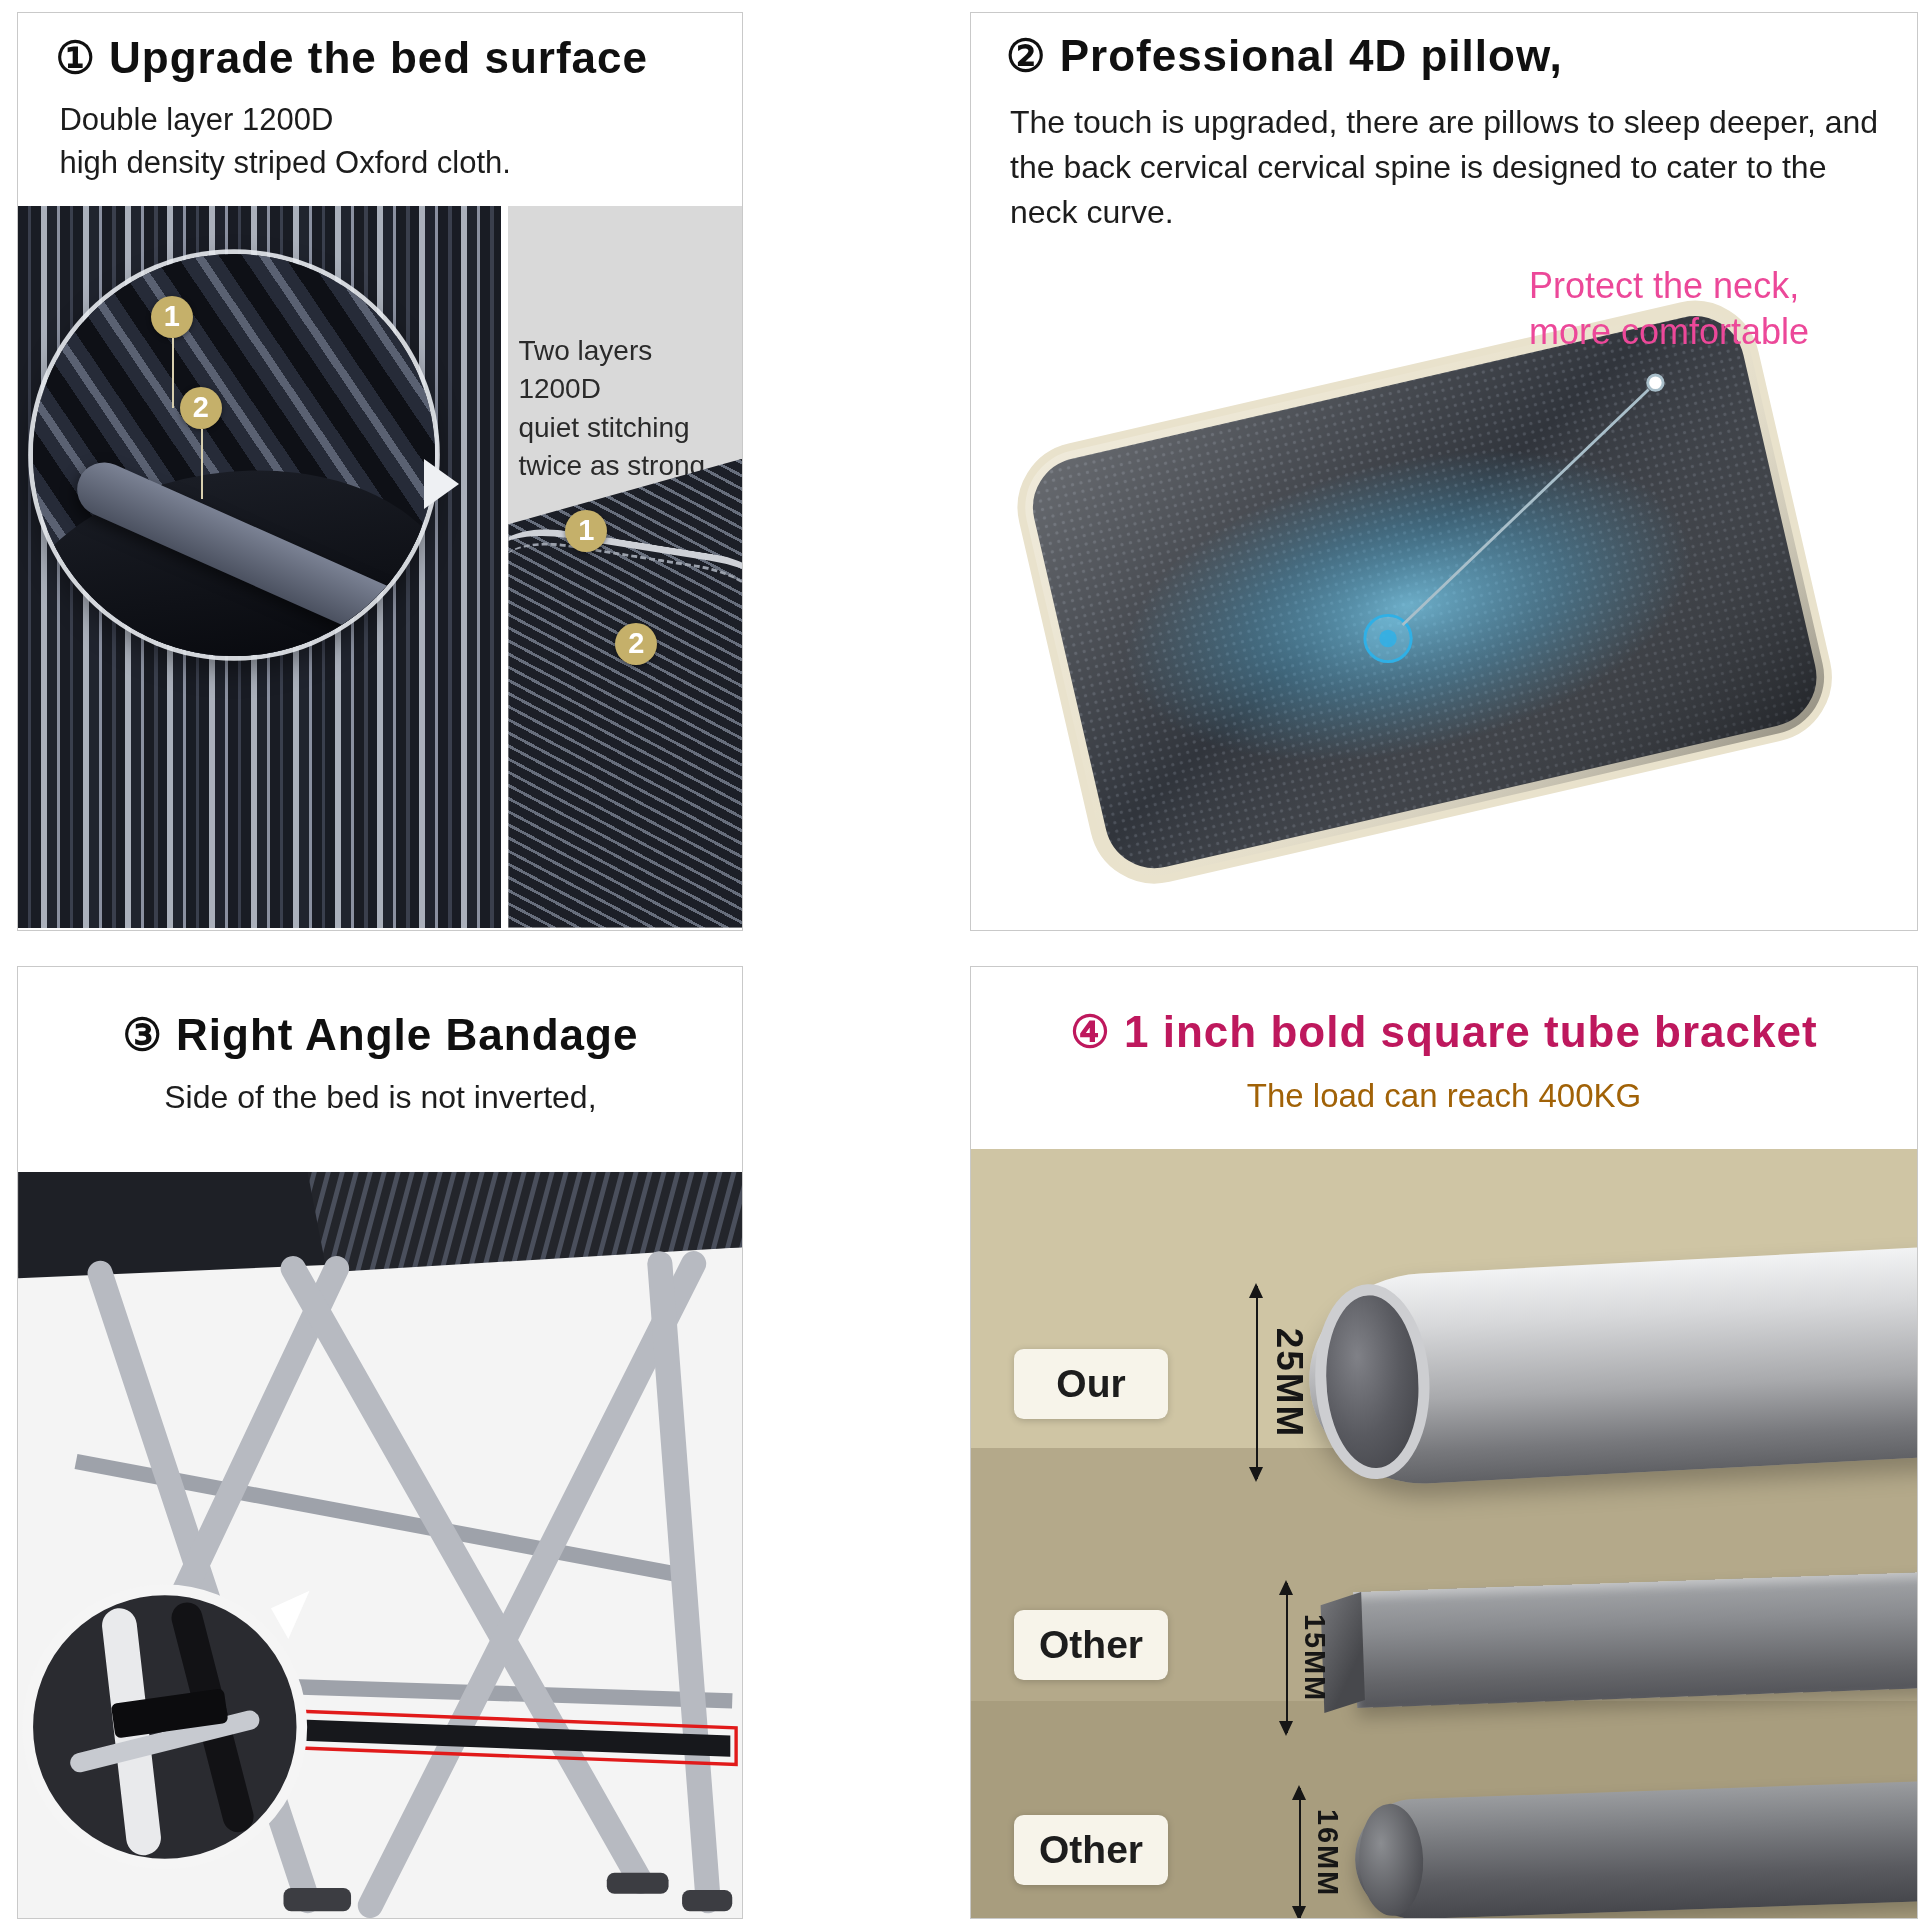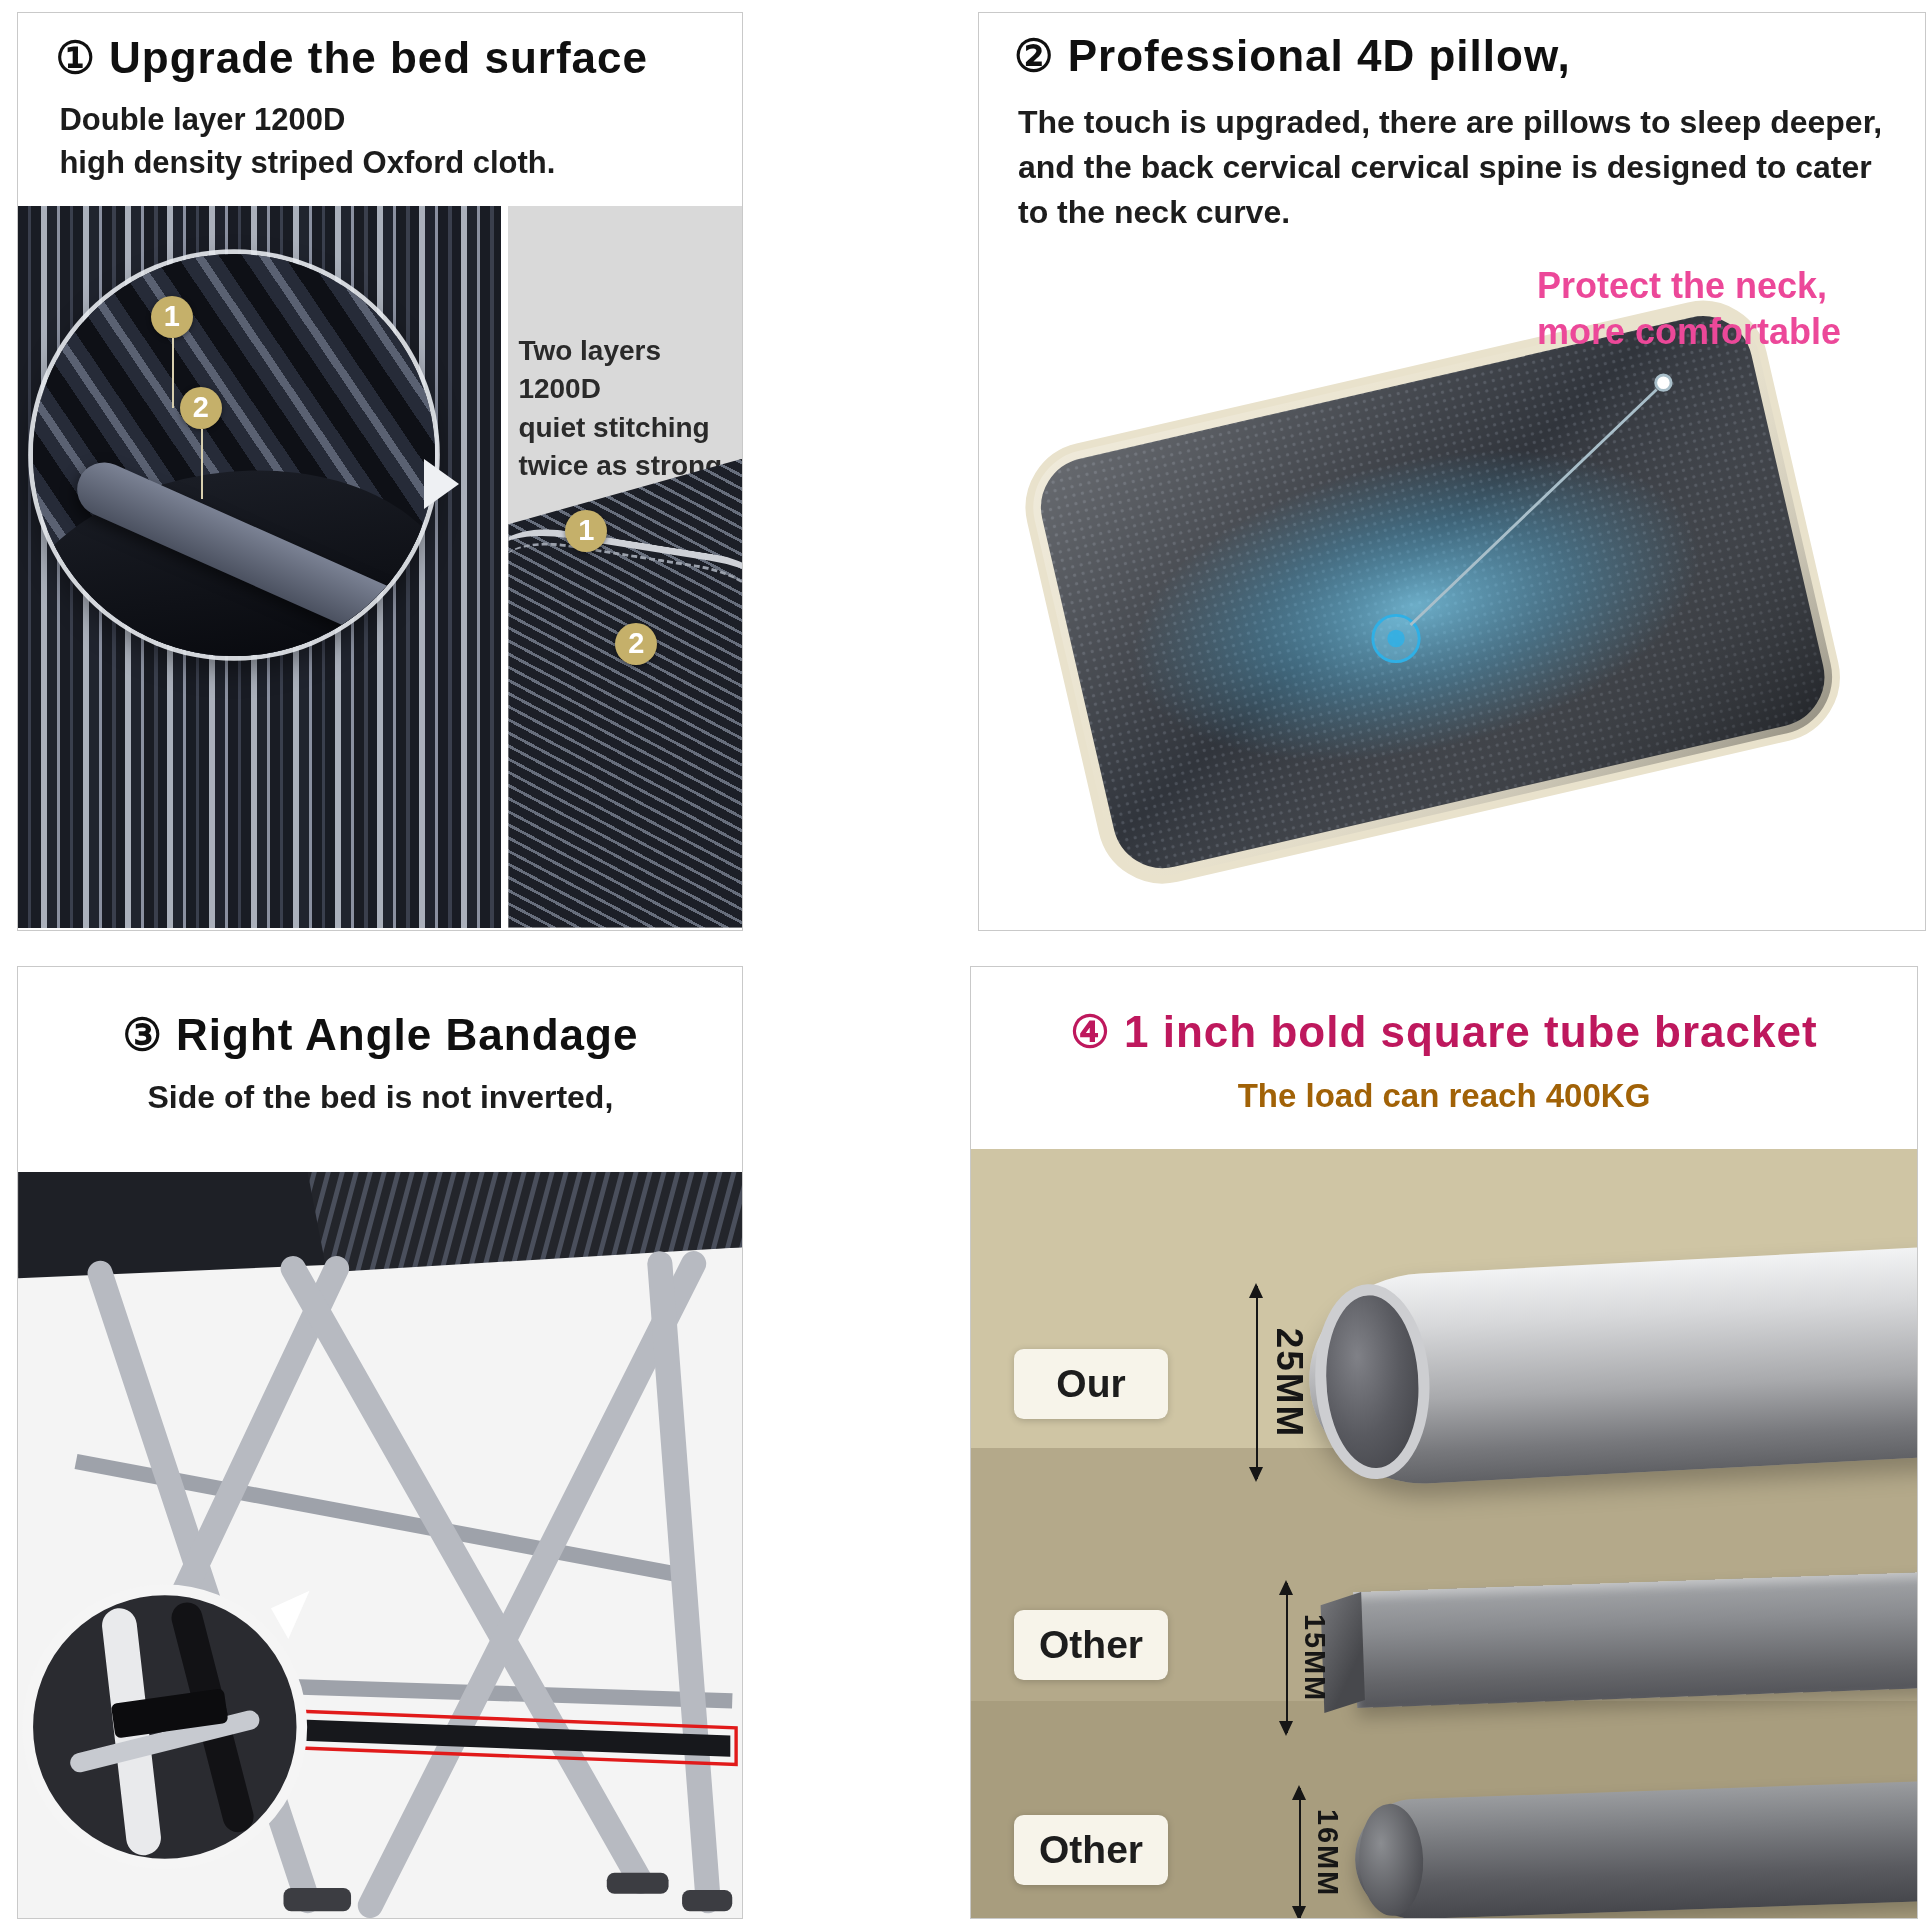--- a/index.html
+++ b/index.html
@@ -1,20 +1,20 @@
 <!DOCTYPE html>
 <html><head>
 <meta charset="utf-8">
 <style>
   html,body{margin:0;padding:0;}
   body{width:1931px;height:1931px;background:#ffffff;font-family:"Liberation Sans",sans-serif;position:relative;overflow:hidden;}
-  h2,p{margin:0;padding:0;font-weight:bold;}
+  h2,p{margin:0;padding:0;}
   .panel{position:absolute;background:#ffffff;border:1.9px solid #c9c9c9;overflow:hidden;}
   #panel1{left:17.4px;top:11.6px;width:724px;height:917px;}
-  #panel2{left:970px;top:11.6px;width:946px;height:917px;margin-left:8px;}
+  #panel2{left:970px;top:11.6px;width:946px;height:917px;}
   #panel3{left:17.4px;top:966px;width:724px;height:951px;}
   #panel4{left:970px;top:966px;width:946px;height:951px;}
 
   
   .p1-title{position:absolute;left:37px;top:19.3px;font-size:44px;font-weight:700;color:#101010;letter-spacing:1px;}
   .p1-sub{position:absolute;left:41px;top:85px;font-size:31px;color:#1c1c1c;line-height:1.4;}
   .p1-fabric-left{position:absolute;left:0;top:193px;width:483px;height:722px;
     background:repeating-linear-gradient(90deg,#191c24 0 9.7px,#3a3f4d 9.7px 13.5px,#191c24 13.5px 23px,#aab0bb 23px 29px,#20242e 29px 39px,#8a90a0 39px 42px);}
   .p1-zoom{position:absolute;left:14.5px;top:48px;width:402px;height:402px;border-radius:50%;
     background:repeating-linear-gradient(56deg,#0e1016 0 19.3px,#262b38 19.3px 33px,#5a6172 33px 41px,#262b38 41px 54px);

